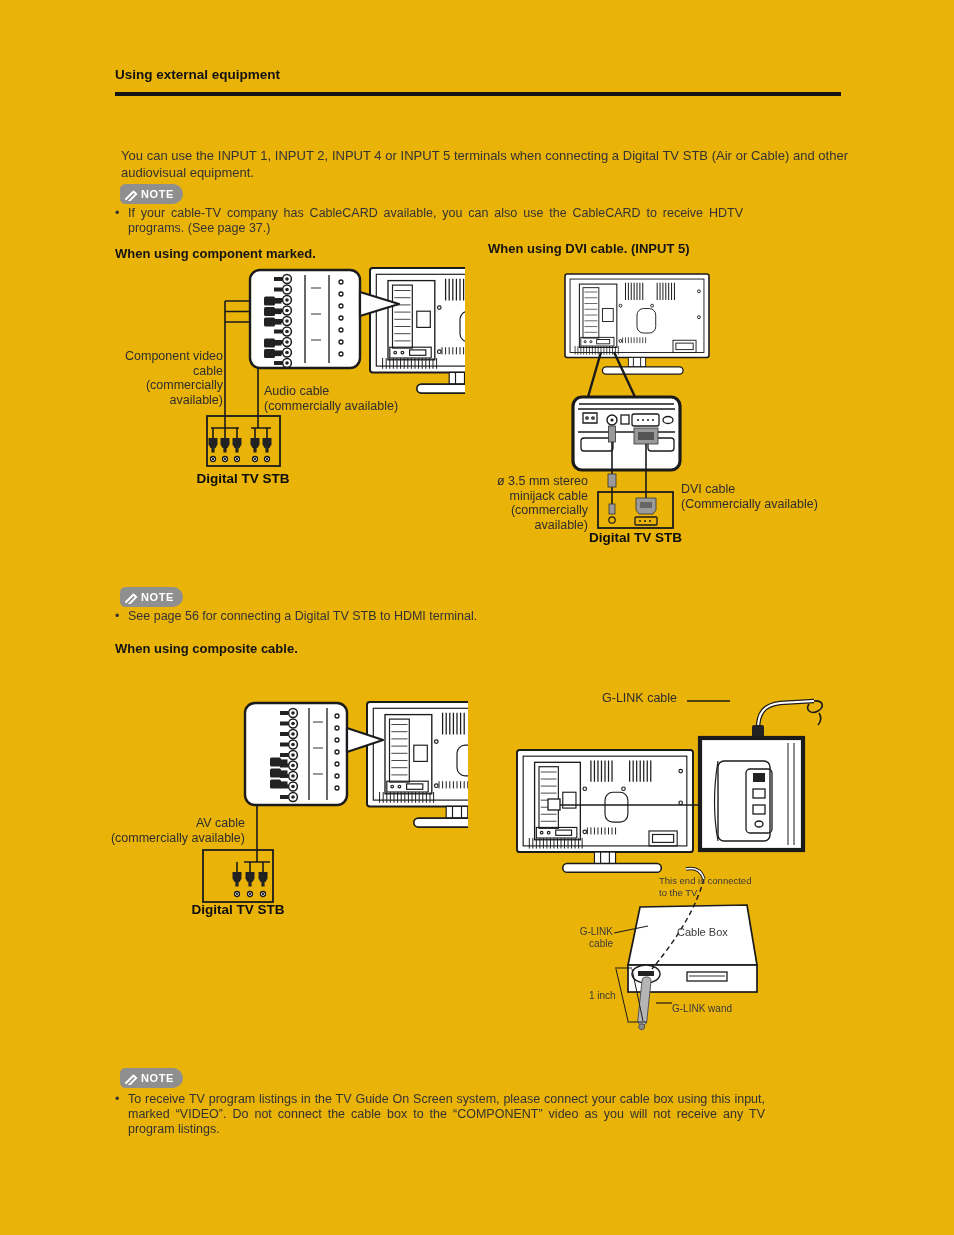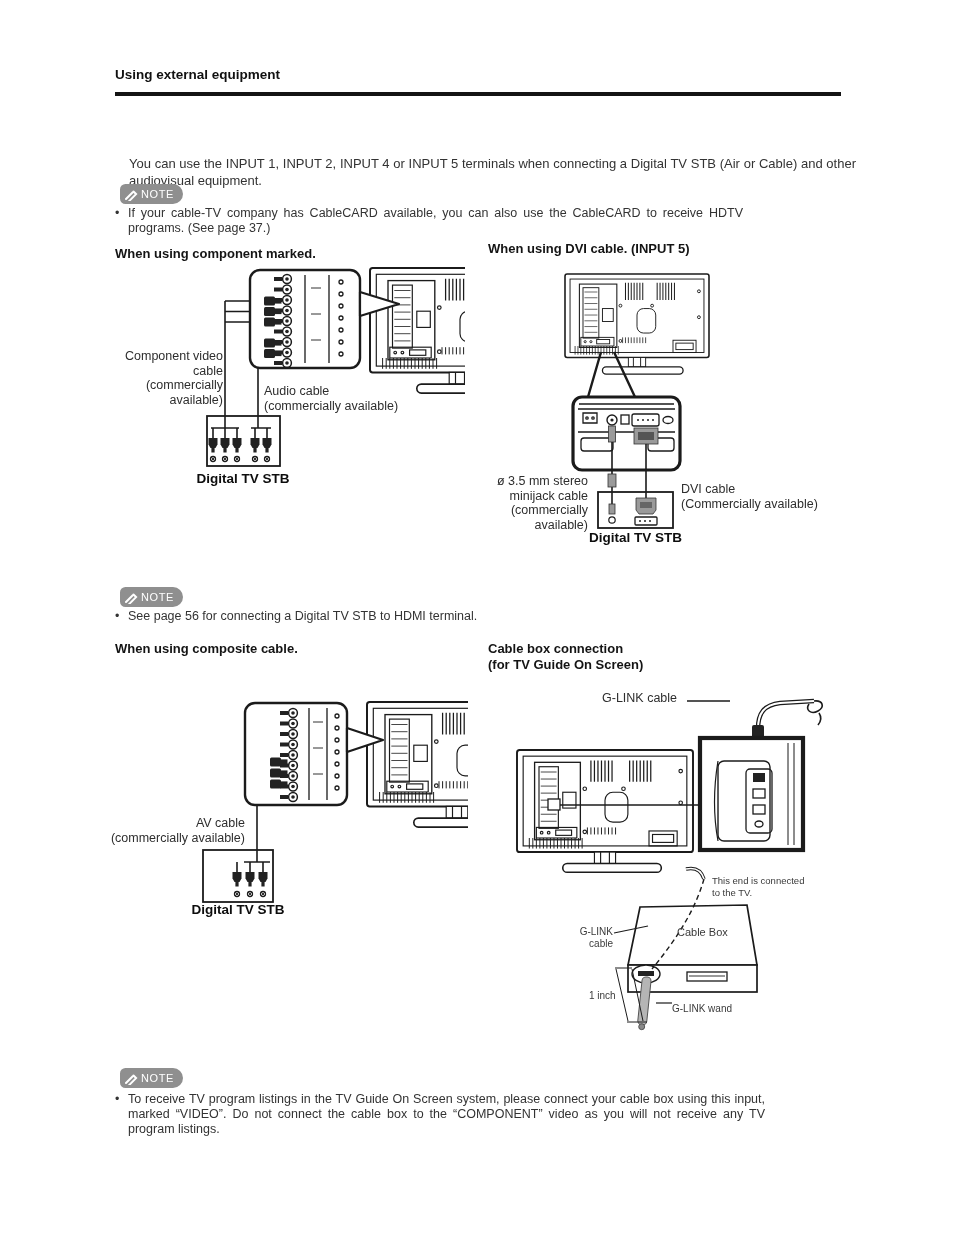--- a/index.html
+++ b/index.html
@@ -1,25 +1,25 @@
 <!DOCTYPE html>
 <html><head>
 <meta charset="utf-8">
 <style>
   html,body{margin:0;padding:0;background:#e8e8e8;}
-  #page{position:relative;width:954px;height:1235px;background:#ffffff;margin:0 auto;
+  #page{position:relative;width:954px;height:1235px;background:#eab308;margin:0 auto;
         font-family:"Liberation Sans", sans-serif;color:#222;overflow:hidden;}
   .abs{position:absolute;}
   .sec-header{font-weight:bold;font-size:13.5px;color:#111;}
   .rule{background:#141414;height:4px;}
   .title-pill{display:inline-block;background:#b8b8b8;color:#0d0d0d;font-weight:bold;
       font-size:16px;padding:4px 13px 5px 13px;border-radius:9px;letter-spacing:.2px;}
-  .body-text{font-size:13px;line-height:16.5px;color:#333;text-align:justify;margin:14px;}
+  .body-text{font-size:13px;line-height:16.5px;color:#333;text-align:justify;margin:6px;}
   .note-badge{display:inline-flex;align-items:center;gap:2px;background:#8f8f8f;color:#fff;
-      font-weight:normal;font-size:11px;letter-spacing:.6px;padding:2px 9px 2px 4px;
+      font-weight:bold;font-size:11px;letter-spacing:.6px;padding:2px 9px 2px 4px;
       border-radius:6px 11px 11px 6px;height:16px;}
   .bullet-row{display:flex;}
   .bullet{width:13px;font-size:12.5px;line-height:15px;color:#333;}
   .bullet-text{flex:1;font-size:12.5px;line-height:15px;color:#333;margin:0;}
   .justify{text-align:justify;}
   .h-bold{font-weight:bold;font-size:13px;color:#141414;line-height:16px;white-space:pre-line;}
   .lbl{font-size:12.5px;line-height:14.5px;color:#2e2e2e;white-space:pre-line;}
   .lbl-r{text-align:right;}
   .stb-lbl{font-weight:bold;font-size:13.5px;color:#0d0d0d;text-align:center;}
   .small-lbl{font-size:9.5px;line-height:11.5px;color:#3a3a3a;white-space:pre-line;}
@@ -213,22 +213,20 @@
       <path d="M2 12 L9.5 4.5 M9.5 4.5 l2.6 2.6 L4.6 14.6" stroke="#fff" fill="none" stroke-width="2" stroke-linecap="round"></path>
     </svg>
     <span>NOTE</span>
   </div>
   <div class="abs bullet-row" style="left:115px;top:609px;width:620px">
     <span class="bullet">•</span>
     <p class="bullet-text">See page 56 for connecting a Digital TV STB to HDMI terminal.</p>
   </div>
 
   <div class="abs h-bold" style="left:115px;top:641px">When using composite cable.</div>
-  <div class="abs h-bold" style="left:488px;top:641px">Cable box connection
-(for TV Guide On Screen)</div>
 
   <svg class="diag abs" style="left:115px;top:700px" width="353" height="222" viewBox="0 0 353 222">
     <use href="#tvback" transform="translate(252,2) scale(0.9)"></use>
     <path d="M156 62 H142 M156 73 H142 M156 84 H142 M142 62 V162 M129 162 H155" style="stroke-width:1.6"></path>
     <rect x="130" y="3" width="102" height="102" rx="10" class="fwhite" style="stroke-width:2.4"></rect>
     <use href="#jackcol" transform="translate(178,13)"></use>
     <path d="M194 8 V100 M212 8 V100"></path>
     <circle cx="222" cy="16" r="2"></circle>
       <circle cx="222" cy="28" r="2"></circle>
       <circle cx="222" cy="40" r="2"></circle>
@@ -293,21 +291,21 @@
       <rect x="152" y="294" width="9" height="48" rx="4" style="fill:#b5b5b5;stroke:#555;stroke-width:1"></rect>
       <circle cx="156.5" cy="344" r="3" style="fill:#8a8a8a;stroke:#444;stroke-width:.8"></circle>
     </g>
 
     <path d="M125 285 H142 M137 339 H157" style="stroke-width:1"></path>
     <path d="M126 286 L138 338 M142 286 L153 338" style="stroke-width:1"></path>
     <path d="M166 320 H182" style="stroke-width:1.2"></path>
     <path d="M124 250 L158 243" style="stroke-width:1.2"></path>
   </svg>
   <div class="abs lbl" style="left:602px;top:691px">G-LINK cable</div>
-  <div class="abs small-lbl" style="left:712px;top:875px">This end is connected
+  <div class="abs small-lbl" style="left:659px;top:875px">This end is connected
 to the TV.</div>
   <div class="abs small-lbl lbl-r" style="left:566px;top:926px;width:47px;font-size:10px;line-height:12px">G-LINK
 cable</div>
   <div class="abs small-lbl" style="left:677px;top:927px;font-size:11px">Cable Box</div>
   <div class="abs small-lbl" style="left:589px;top:990px;font-size:10px">1 inch</div>
   <div class="abs small-lbl" style="left:672px;top:1003px;font-size:10px">G-LINK wand</div>
 
   <div class="abs note-badge" style="left:120px;top:1068px">
     <svg width="15" height="14">
       <path d="M2 12 L9.5 4.5 M9.5 4.5 l2.6 2.6 L4.6 14.6" stroke="#fff" fill="none" stroke-width="2" stroke-linecap="round"></path>

